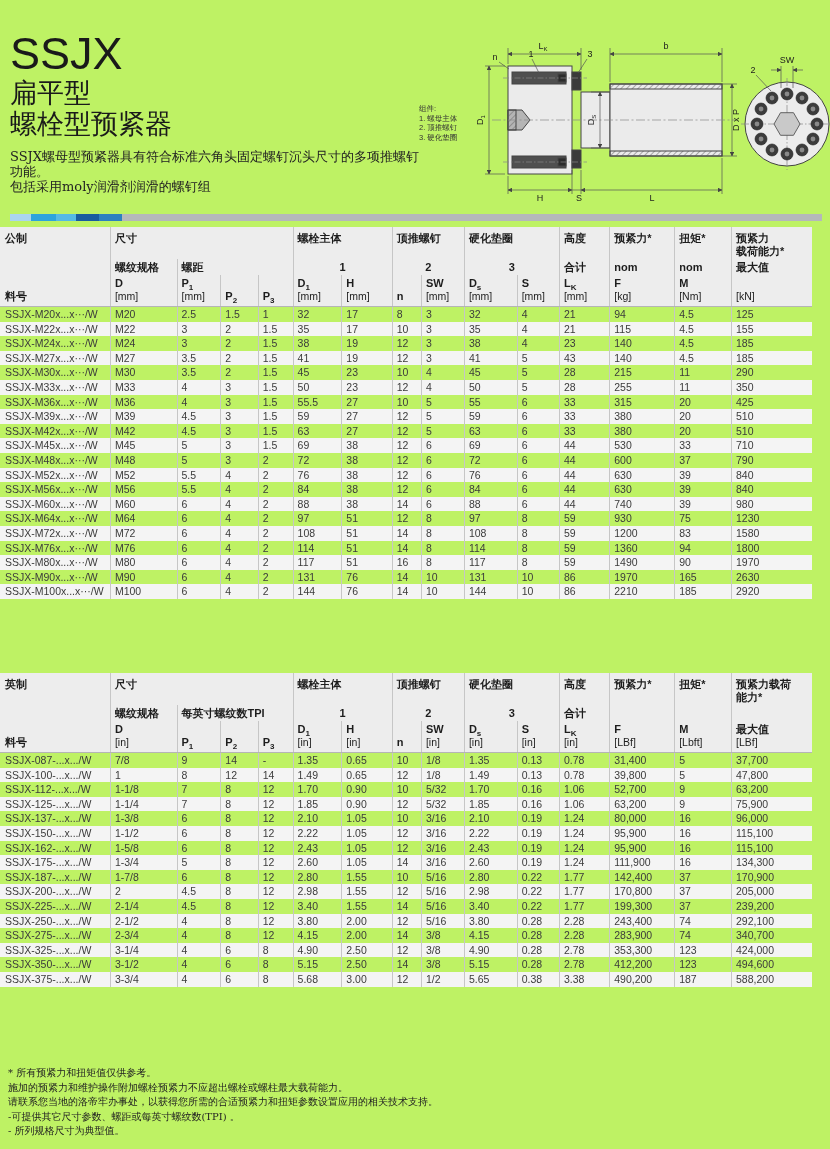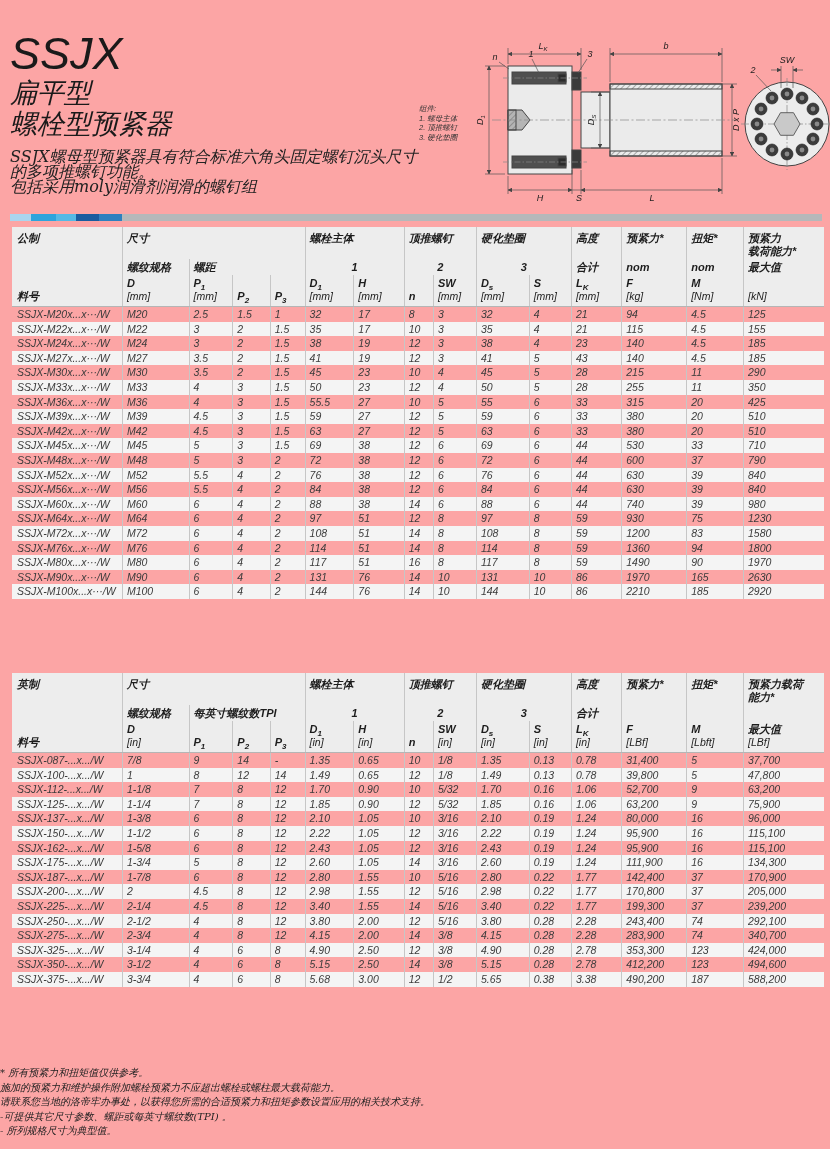--- a/index.html
+++ b/index.html
@@ -1,55 +1,55 @@
 <!DOCTYPE html>
 <html><head>
 <meta charset="utf-8">
 <style>
   html,body{margin:0;padding:0;background:#fff;}
-  .page{position:relative;width:830px;height:1149px;background:#fca5a5;overflow:hidden;
-        font-family:"Liberation Sans",sans-serif;color:#1a1a1a;font-style:italic;}
+  .page{position:relative;width:830px;height:1149px;background:#bef264;overflow:hidden;
+        font-family:"Liberation Sans",sans-serif;color:#1a1a1a;}
 
   
   .hero{position:absolute;left:10px;top:30px;width:420px;}
   .title{font-size:45px;line-height:48px;font-weight:400;letter-spacing:0;}
   .subtitle{font-size:27px;line-height:31px;font-weight:400;}
-  .desc{margin-top:9px;font-size:16px;line-height:15px;color:#222;
+  .desc{margin-top:9px;font-size:13px;line-height:15px;color:#222;
         font-family:"DejaVu Serif","Liberation Serif",serif;}
 
   
   .drawing{position:absolute;left:415px;top:28px;width:415px;height:187px;}
   .legend{position:absolute;left:4px;top:76px;font-size:7.5px;line-height:9.5px;color:#333;}
   svg text{font-family:"Liberation Sans",sans-serif;font-size:9px;fill:#1d1d1d;}
   .svgsub{font-size:6px;}
 
   
   .colorbar{position:absolute;left:10px;top:214px;width:812px;height:7px;background:#b5b8ba;display:flex;}
   .colorbar div{height:100%;}
 
   
-  .tablewrap{position:absolute;left:12px;width:812px;}
+  .tablewrap{position:absolute;left:0;width:812px;}
   #metric-wrap{top:227px;}
   #imperial-wrap{top:673px;}
   table{width:100%;border-collapse:collapse;table-layout:fixed;}
   thead th{background:#ededed;font-size:11px;font-weight:bold;text-align:left;
            padding:2px 4px 1px 4px;vertical-align:top;color:#1d1d1d;line-height:13px;}
   thead tr.grouprow th{padding-top:5px;white-space:pre-line;}
   thead tr.colrow th{vertical-align:bottom;padding-bottom:3px;}
   thead tr.colrow th .unit{font-weight:400;font-size:10.5px;}
   th.bl,td.bl{border-left:1px solid #c6c6c6;}
   thead tr.colrow th{border-bottom:1px solid #b5b5b5;}
   tbody td{font-size:10.5px;line-height:12.6px;padding:1px 4px;color:#3b3b3b;
            white-space:nowrap;overflow:hidden;}
   tbody tr:nth-child(even){background:#f4f4f4;}
   tbody td:first-child,thead th:first-child{padding-left:5px;}
   sub{font-size:8px;line-height:0;}
 
   
-  .footnotes{position:absolute;left:0;top:1066px;font-size:10px;line-height:14.5px;color:#222;
+  .footnotes{position:absolute;left:8px;top:1066px;font-size:10px;line-height:14.5px;color:#222;
              font-family:"DejaVu Serif","Liberation Serif",serif;}
 </style>
 </head>
 <body>
 
 <div class="page">
 
   <div class="hero">
     <div class="title">SSJX</div>
     <div class="subtitle">扁平型</div>

